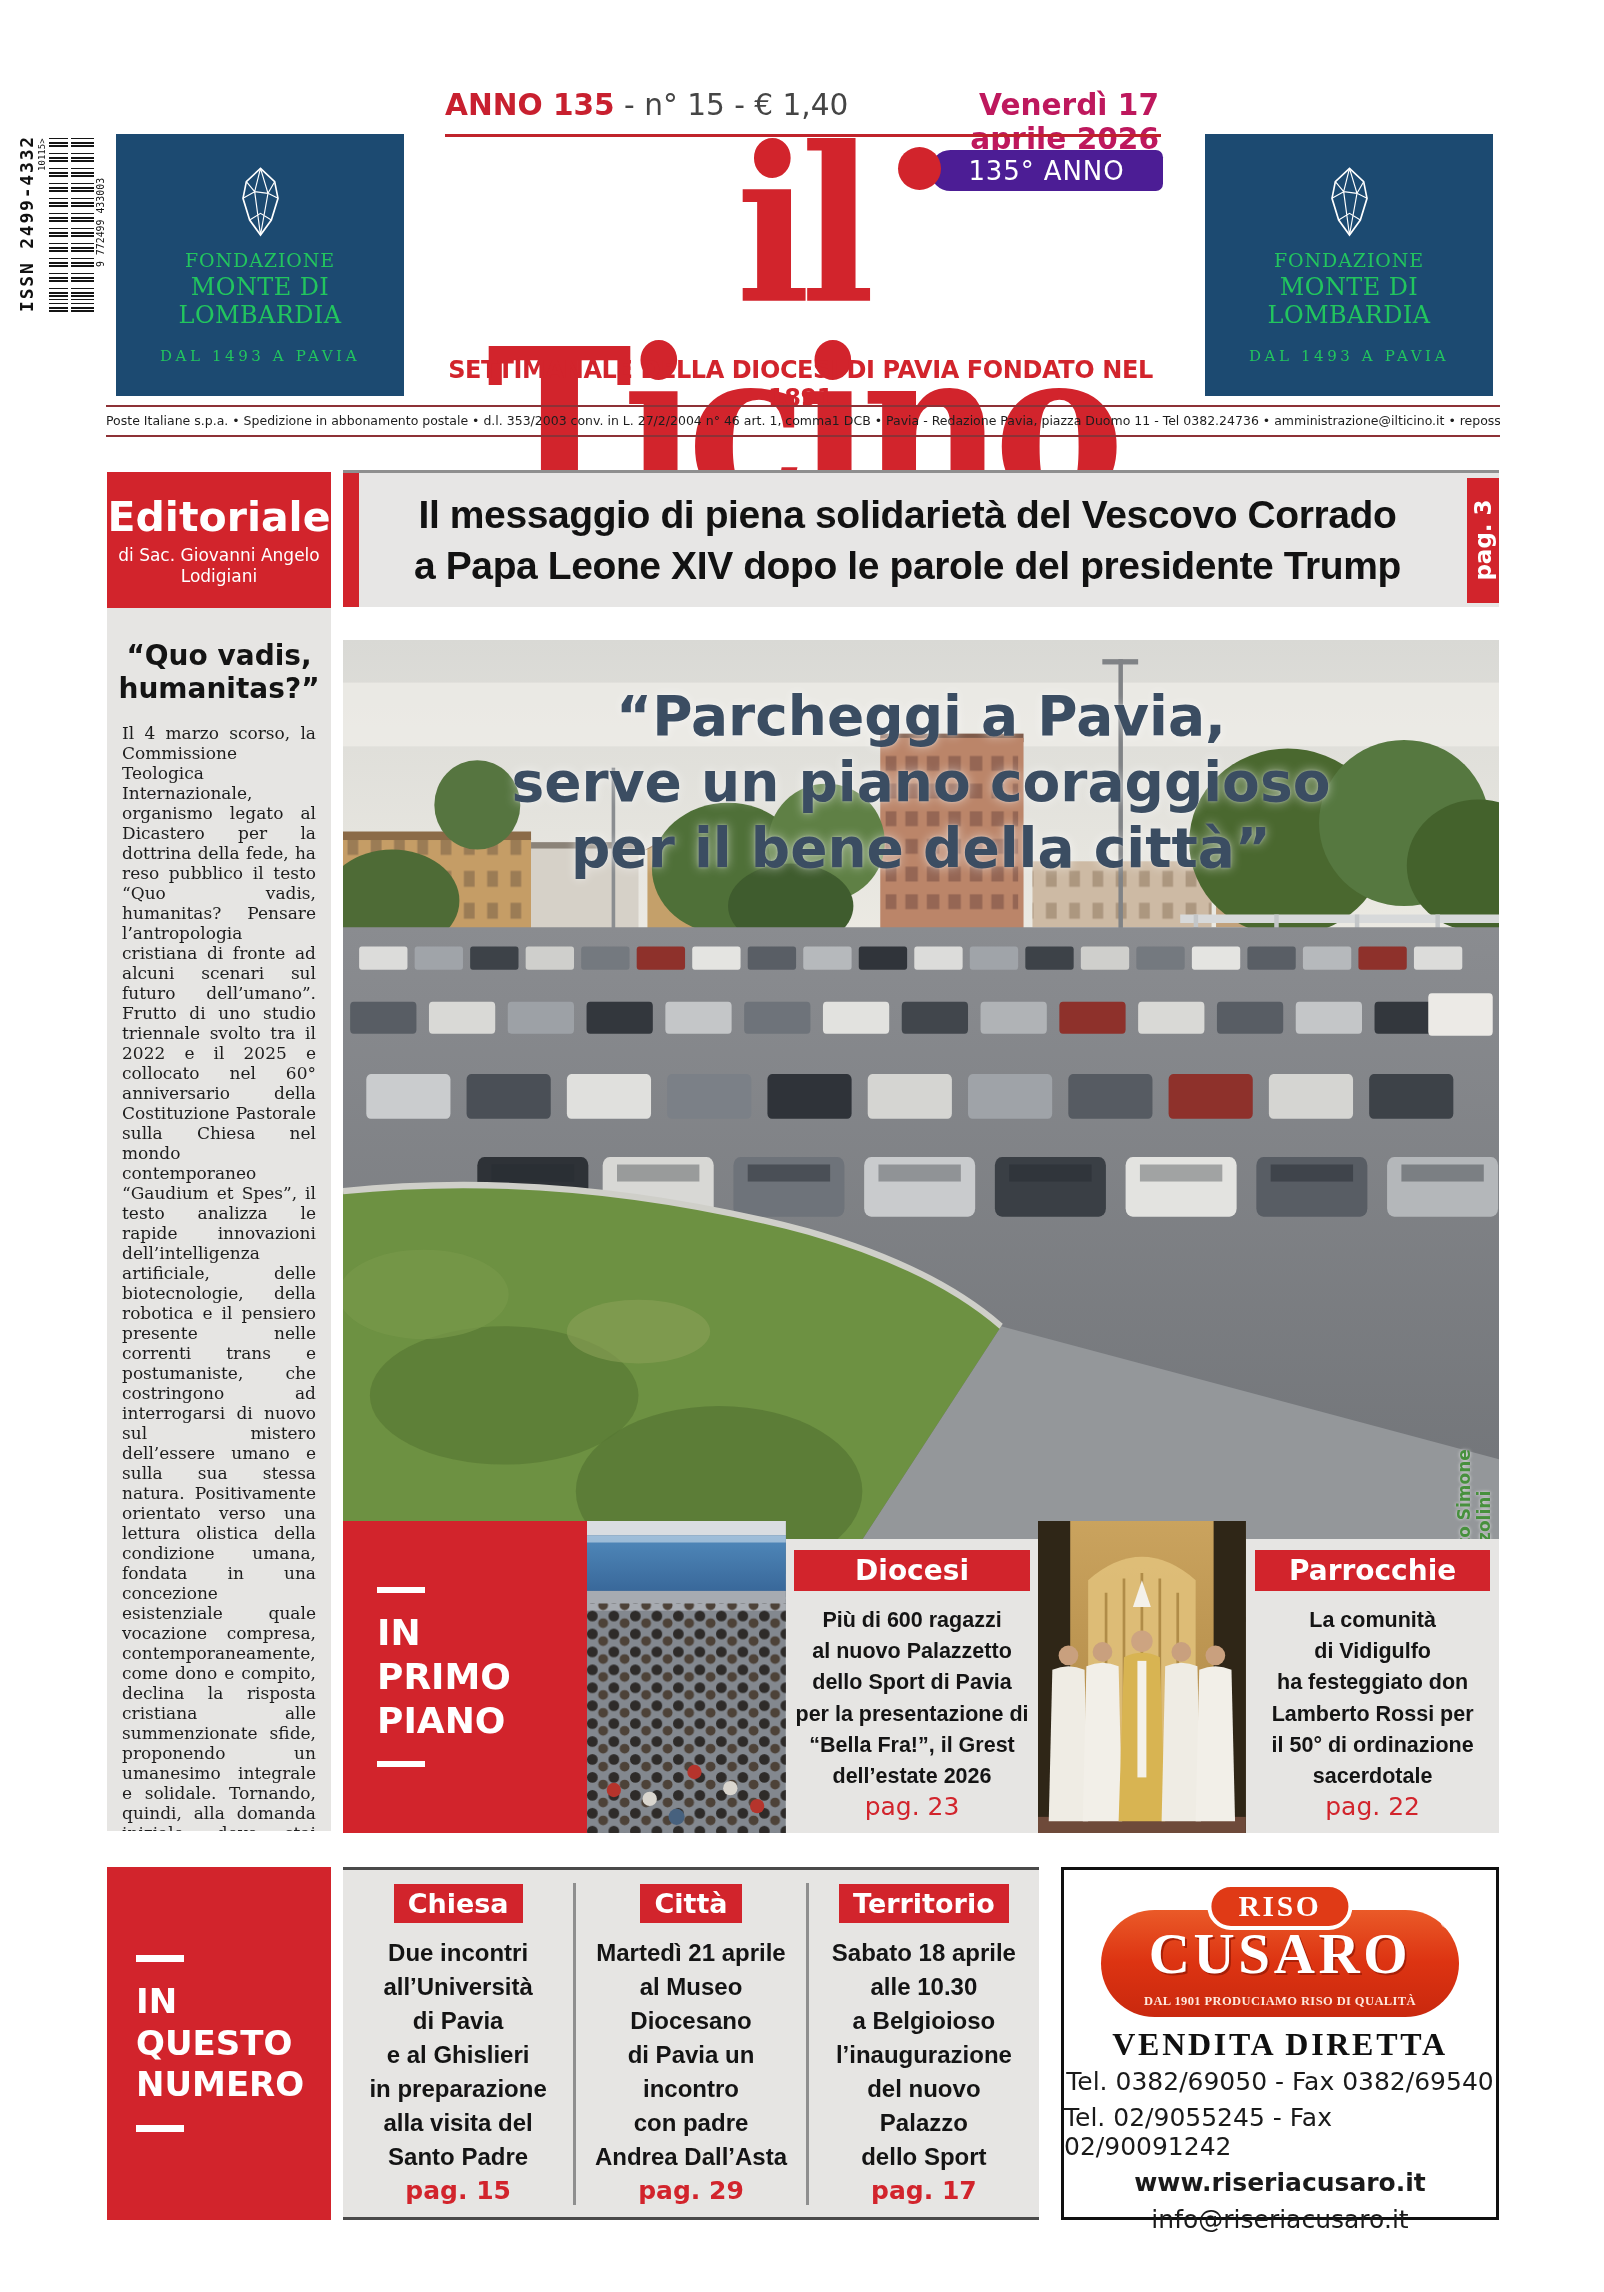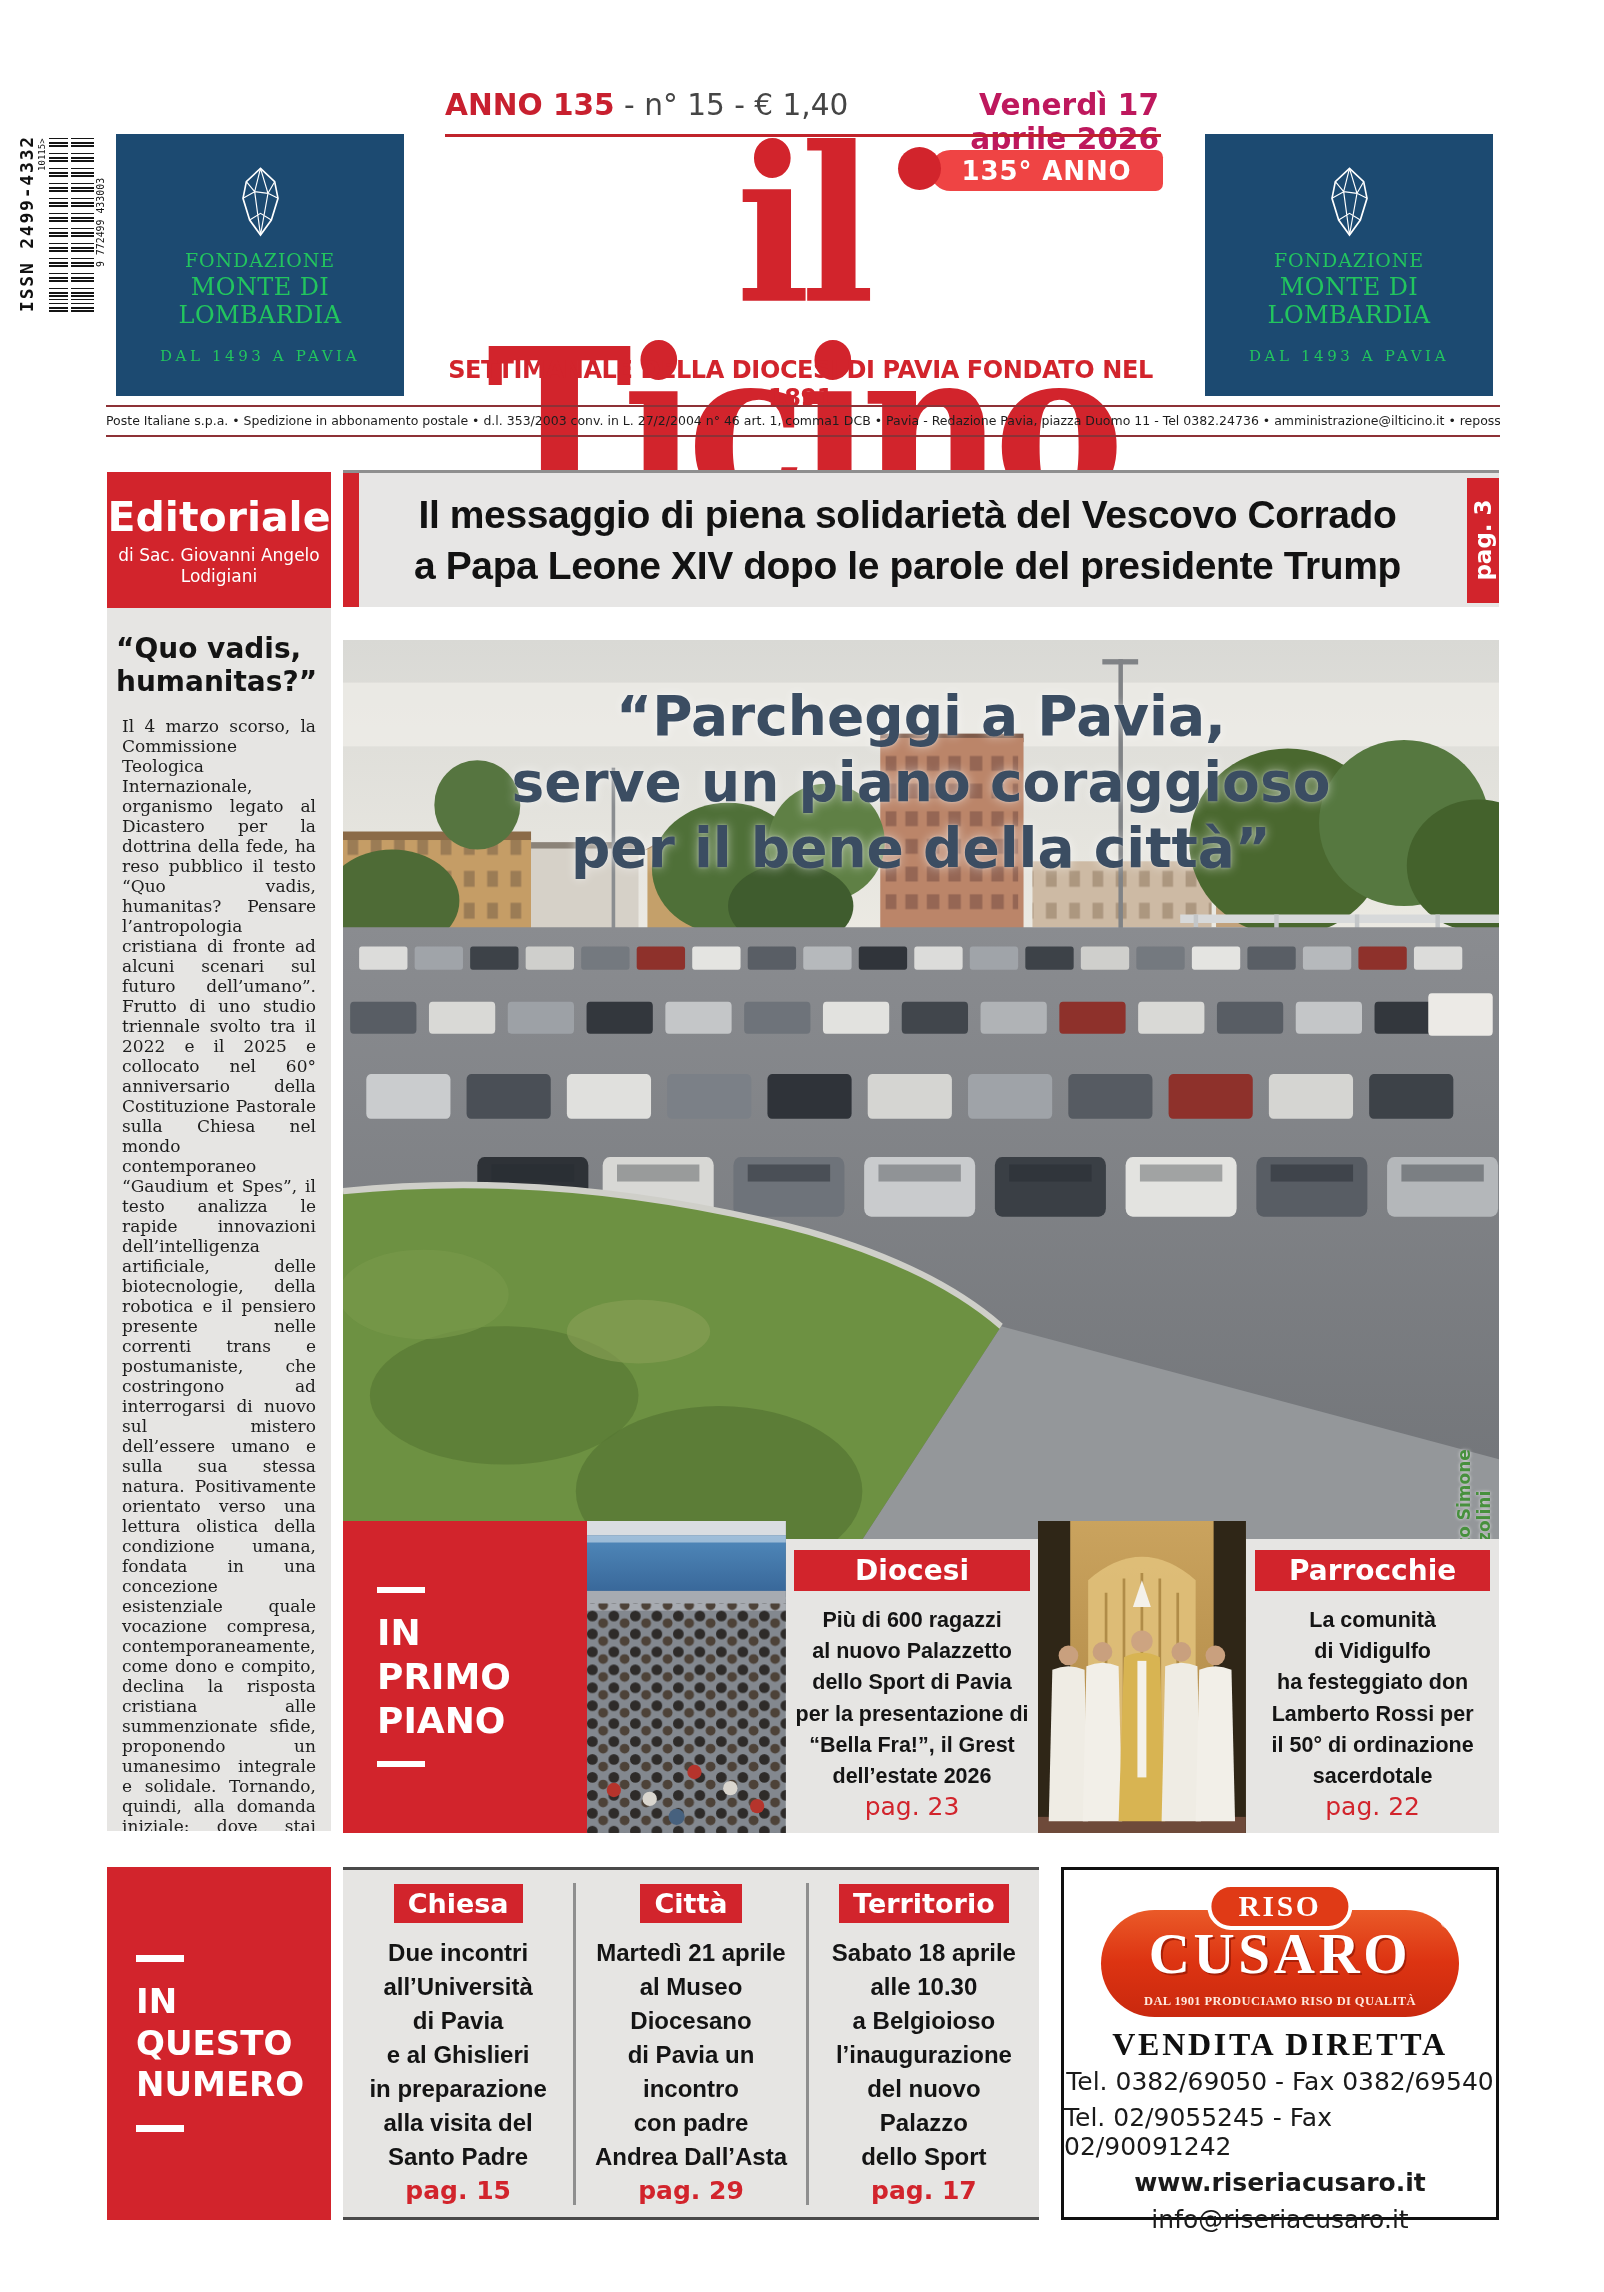--- a/index.html
+++ b/index.html
@@ -29,37 +29,37 @@
   .issue-line{left:445px;top:88px;font-size:29.6px;}
   .issue-anno{color:#c8202f;font-weight:bold;}
   .issue-rest{color:#454545;}
   .date-line{left:890px;top:88px;width:269px;text-align:right;font-size:29.6px;font-weight:bold;color:#be185d;}
   .red-rule{left:445px;top:134px;width:716px;height:2.7px;background:#c0232b;}
 
   .masthead{left:419px;top:124px;width:763px;text-align:center;
             font-family:"DejaVu Serif",serif;font-weight:bold;color:#d2242c;
             font-size:213px;line-height:0.95;letter-spacing:-10.7px;transform:scaleX(0.92);}
   .badge-dot{left:898px;top:147px;width:43px;height:43px;border-radius:50%;background:#d2242c;z-index:4;}
-  .badge-pill{left:930px;top:150px;width:233px;height:41px;background:#ef4444;z-index:3;
+  .badge-pill{left:930px;top:150px;width:233px;height:41px;background:#4c1d95;z-index:3;
               border-radius:20.6px 7.2px 7.2px 20.6px;display:flex;align-items:center;justify-content:center;
-              color:#fff;font-weight:bold;font-size:26px;letter-spacing:0.9px;}
+              color:#fff;font-weight:normal;font-size:26px;letter-spacing:0.9px;}
   .subtitle{left:419px;top:356px;width:763px;text-align:center;color:#d2242c;
             font-weight:bold;font-size:24px;letter-spacing:-0.4px;}
 
   .fineprint{left:106px;top:405px;width:1394px;border-top:2.7px solid #8d3136;border-bottom:2.7px solid #8d3136;
              padding:6.3px 0;text-align:center;font-size:12.5px;color:#1d1d1d;white-space:nowrap;overflow:hidden;}
 
   
   .edit-red{left:107px;top:472px;width:224px;height:136px;background:#d2242c;color:#fff;
             display:flex;flex-direction:column;align-items:center;justify-content:center;text-align:center;}
   .edit-label{font-size:41px;font-weight:bold;}
   .edit-byline{font-size:17px;line-height:1.25;margin-top:3.6px;}
   .edit-gray{left:107px;top:608px;width:224px;height:1223px;background:#e6e5e3;overflow:hidden;
              padding:0;box-sizing:border-box;}
-  .edit-title{margin:24px 9px 18px;font-weight:bold;font-size:28px;line-height:1.18;color:#141414;}
+  .edit-title{margin:31px 9px 18px;text-align:center;font-weight:bold;font-size:28px;line-height:1.18;color:#141414;}
   .edit-body{margin:0 15px;font-family:"DejaVu Serif",serif;font-size:17px;line-height:20px;
              text-align:justify;color:#1d1d1d;hyphens:auto;}
 
   
   .banner{left:343px;top:470px;width:1156px;height:137px;background:#e7e6e5;border-top:3.6px solid #8f8f8f;box-sizing:border-box;}
   .banner-bar{position:absolute;left:0;top:0;bottom:0;width:16px;background:#d2242c;}
   .banner-head{position:absolute;left:36px;right:63px;top:0;bottom:0;display:flex;align-items:center;justify-content:center;
                font-family:"Liberation Sans",sans-serif;font-weight:bold;font-size:39px;line-height:1.32;
                letter-spacing:-0.4px;color:#121212;text-align:center;}
   .banner-pag{position:absolute;right:0;top:4.5px;bottom:4.5px;width:32px;background:#d2242c;

